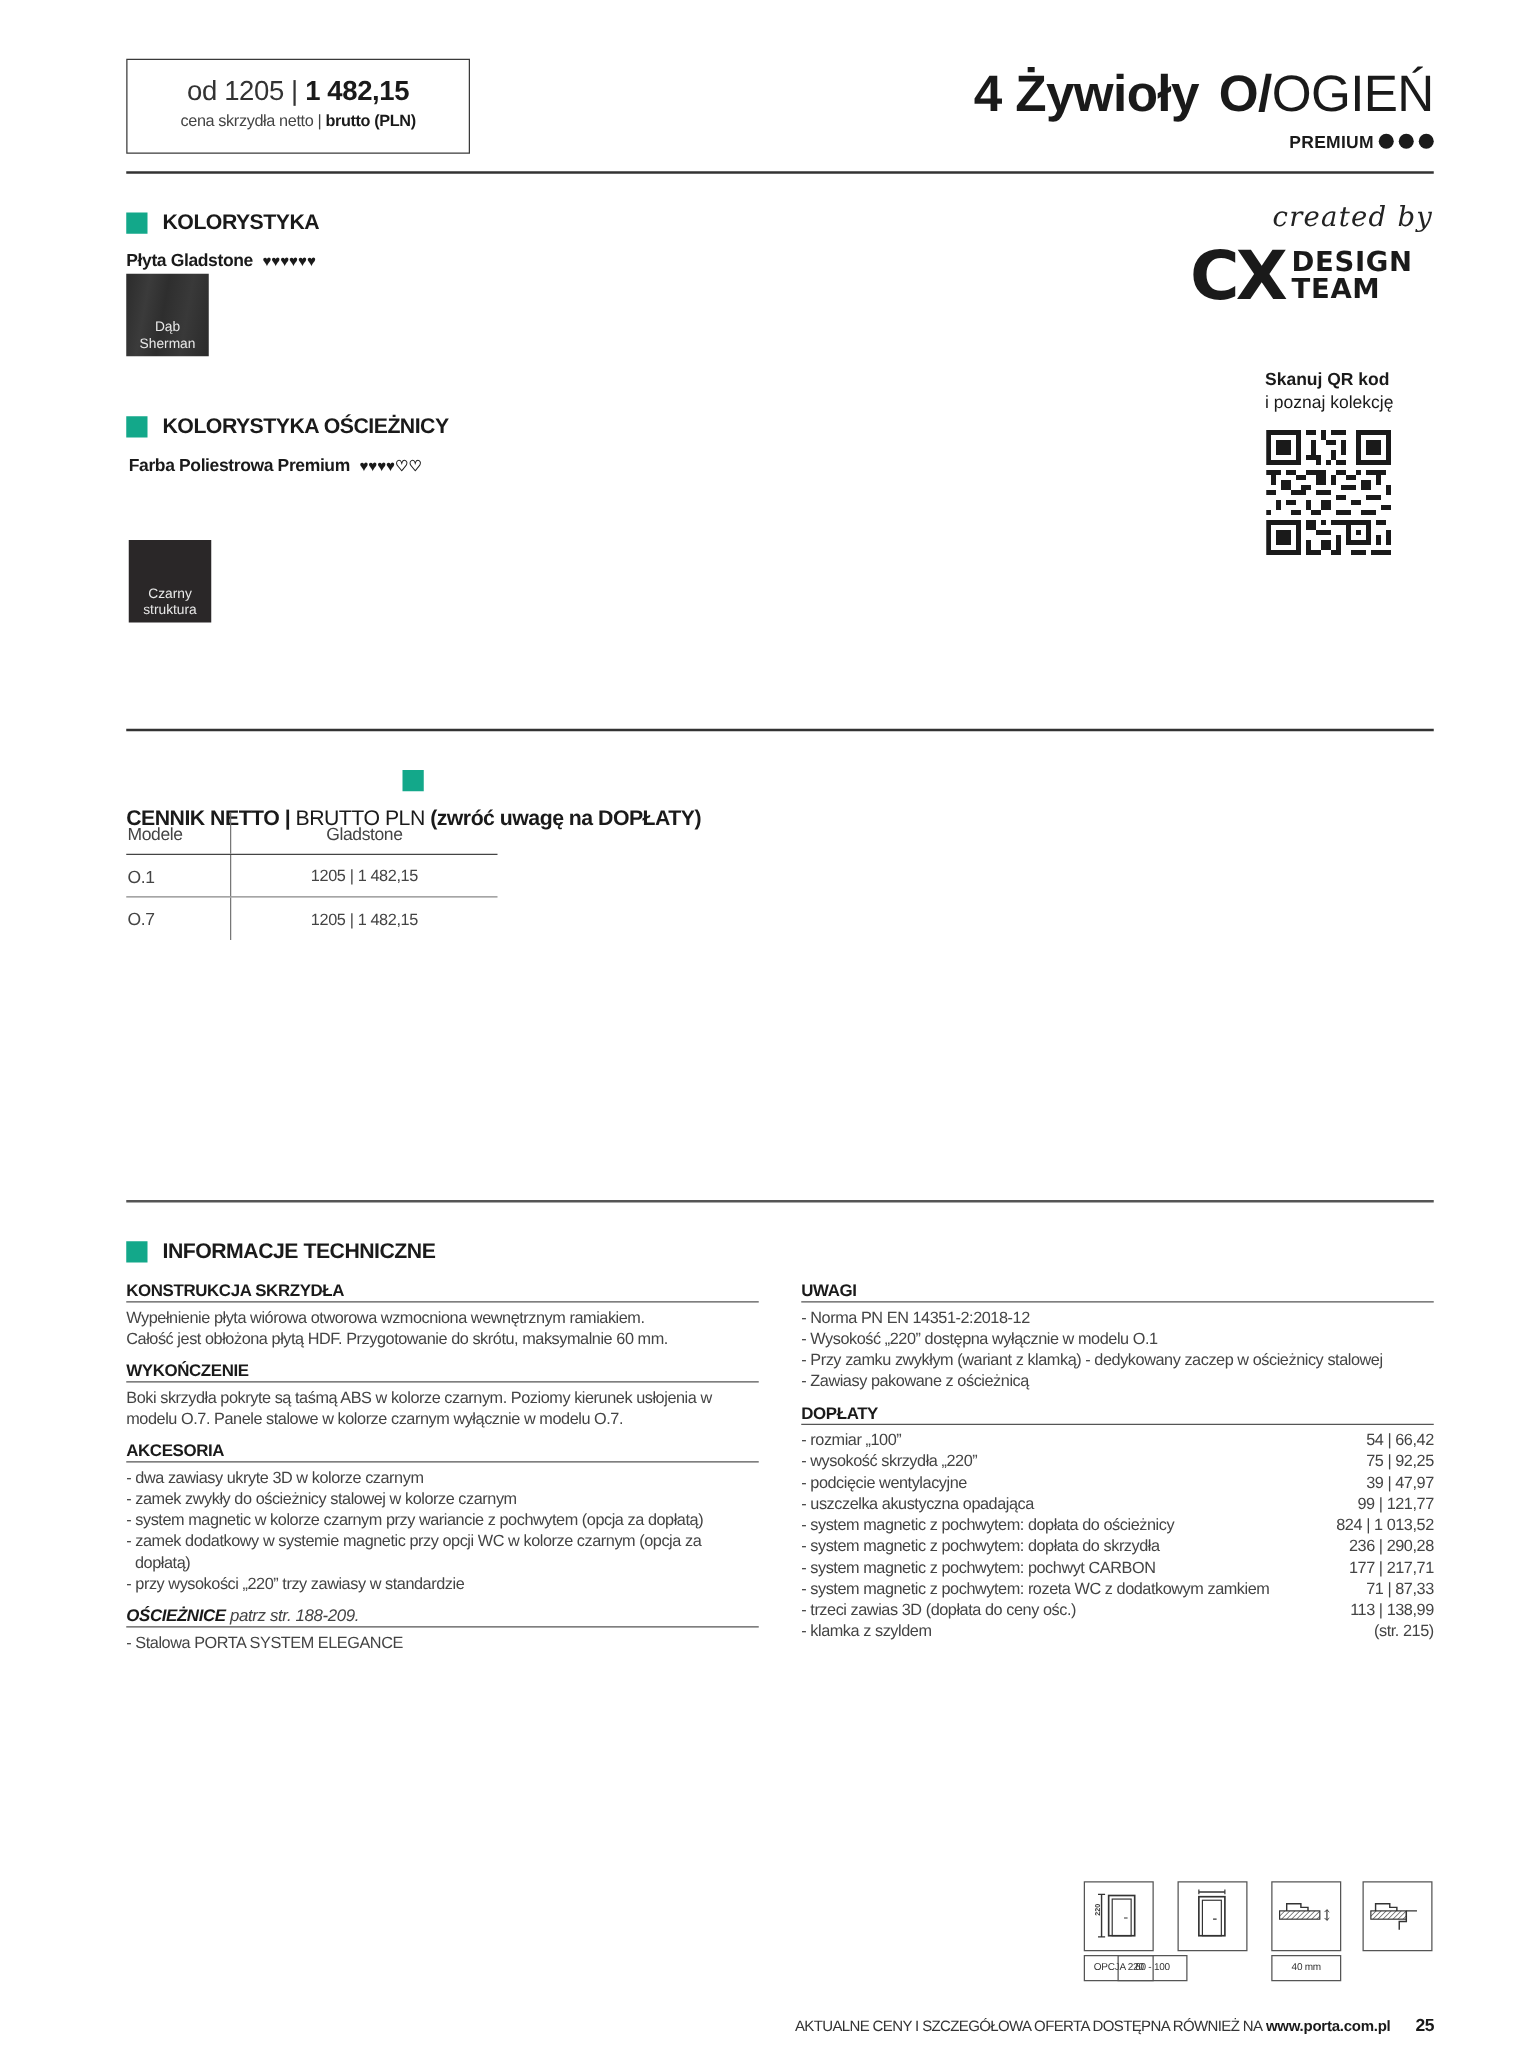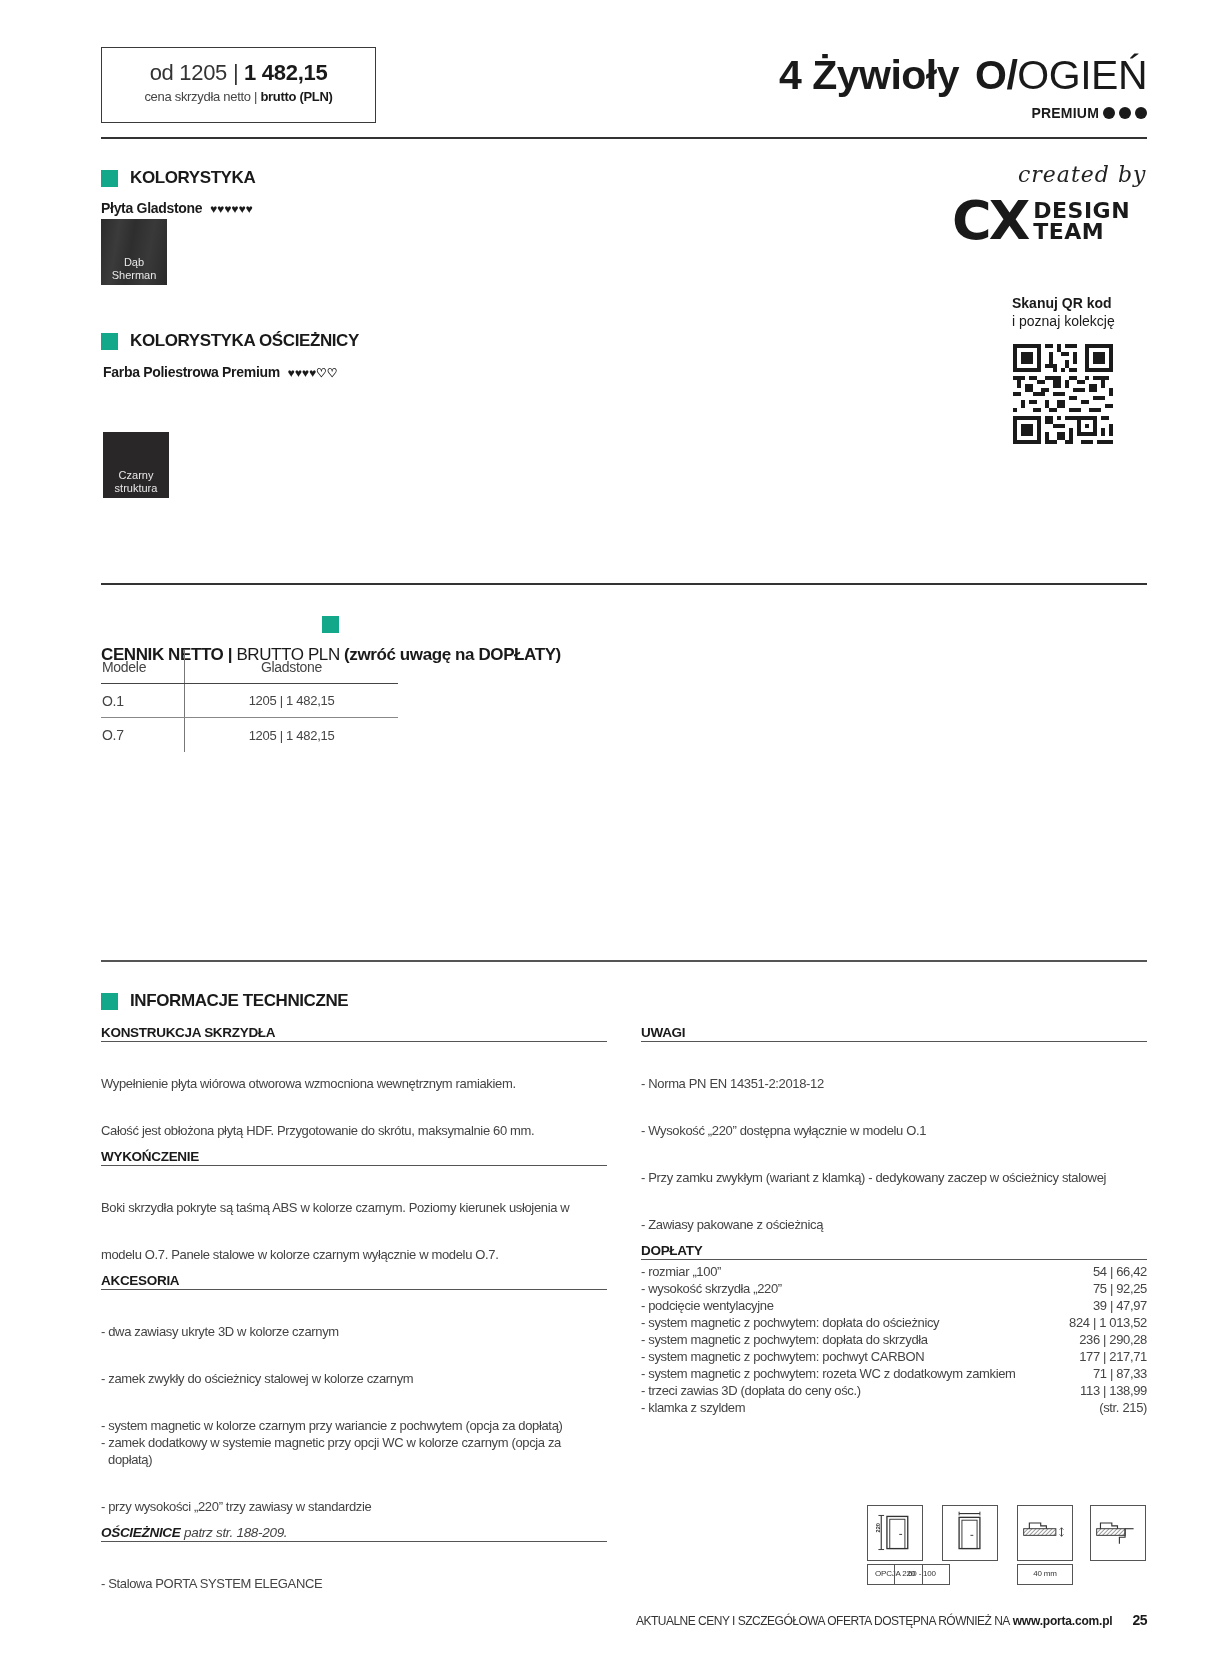--- a/index.html
+++ b/index.html
@@ -55,21 +55,21 @@
   .ptable .row.r1 { border-bottom: 1.5px solid #888; }
   .ptable .head .c2 { font-size: 14px; }
 
   
   .col { position: absolute; width: 506px; font-size: 13px; color: #444; letter-spacing: -0.35px; }
   .col-left { left: 101px; top: 1025px; }
   .col-right { left: 641px; top: 1025px; }
   .blk-title { font-size: 13.5px; font-weight: 700; color: #1a1a1a; border-bottom: 1.5px solid #555; padding-bottom: 1px; letter-spacing: -0.3px; }
   .blk-title .light { font-weight: 400; color: #444; }
   .blk-body { padding-top: 3px; line-height: 17px; margin-bottom: 10px; }
-  .blk-body .line { white-space: nowrap; margin-top: 30px; }
+  .blk-body .line { white-space: nowrap; }
   .blk-body .wrap { white-space: normal; padding-left: 7px; text-indent: -7px; }
   .dop-row { display: flex; justify-content: space-between; line-height: 17px; }
   .dop-row .v { text-align: right; }
 
   
   .icon-box { position: absolute; width: 56px; height: 56px; border: 1.5px solid #555; background: #fff; }
   .icon-lbl { position: absolute; width: 56px; height: 21px; border: 1.5px solid #555; font-size: 8px; color: #333; text-align: center; line-height: 18px; letter-spacing: -0.2px; }
 
   .footer { right: 64px; top: 1612px; font-size: 12px; color: #333; letter-spacing: -0.5px; white-space: nowrap; display: flex; align-items: baseline; }
   .footer b { font-weight: 700; color: #1a1a1a; letter-spacing: -0.2px; }
@@ -288,20 +288,24 @@
       </div>
     <div class="dop-row">
         <span>- wysokość skrzydła „220”</span>
         <span class="v">75 | 92,25</span>
       </div>
     <div class="dop-row">
         <span>- podcięcie wentylacyjne</span>
         <span class="v">39 | 47,97</span>
       </div>
     <div class="dop-row">
+        <span>- uszczelka akustyczna opadająca</span>
+        <span class="v">99 | 121,77</span>
+      </div>
+    <div class="dop-row">
         <span>- system magnetic z pochwytem: dopłata do ościeżnicy</span>
         <span class="v">824 | 1 013,52</span>
       </div>
     <div class="dop-row">
         <span>- system magnetic z pochwytem: dopłata do skrzydła</span>
         <span class="v">236 | 290,28</span>
       </div>
     <div class="dop-row">
         <span>- system magnetic z pochwytem: pochwyt CARBON</span>
         <span class="v">177 | 217,71</span>

